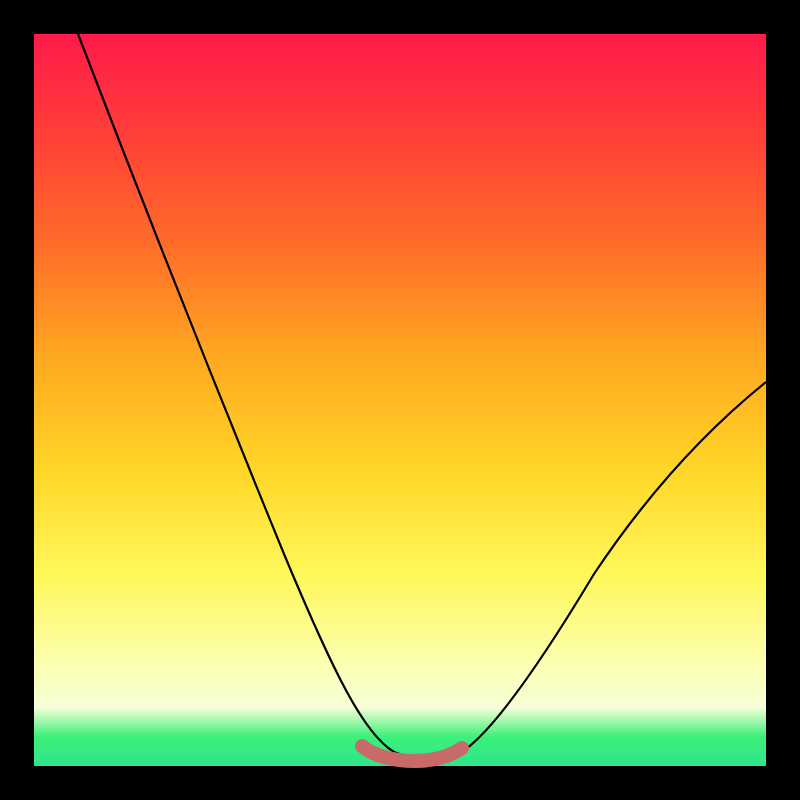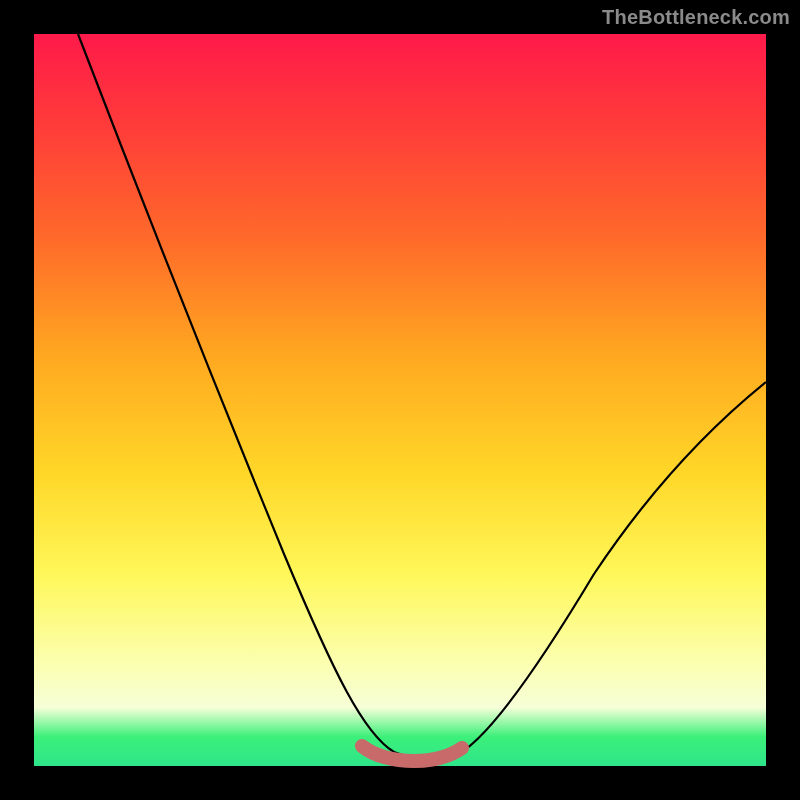--- a/index.html
+++ b/index.html
@@ -73,15 +73,14 @@
                C 450 710, 500 640, 560 540
                C 620 450, 680 390, 732 348" fill="none" stroke="#000" stroke-width="2.2"></path>
 
       <path d="M 328 712
                C 340 722, 360 727, 380 727
                C 400 727, 415 723, 428 714" fill="none" stroke="#c86a6a" stroke-width="14" stroke-linecap="round"></path>
     </svg>
 
   </div>
 
-  <div class="watermark">TheBottleneck.com</div>
 
 </div>
 
 </body></html>

